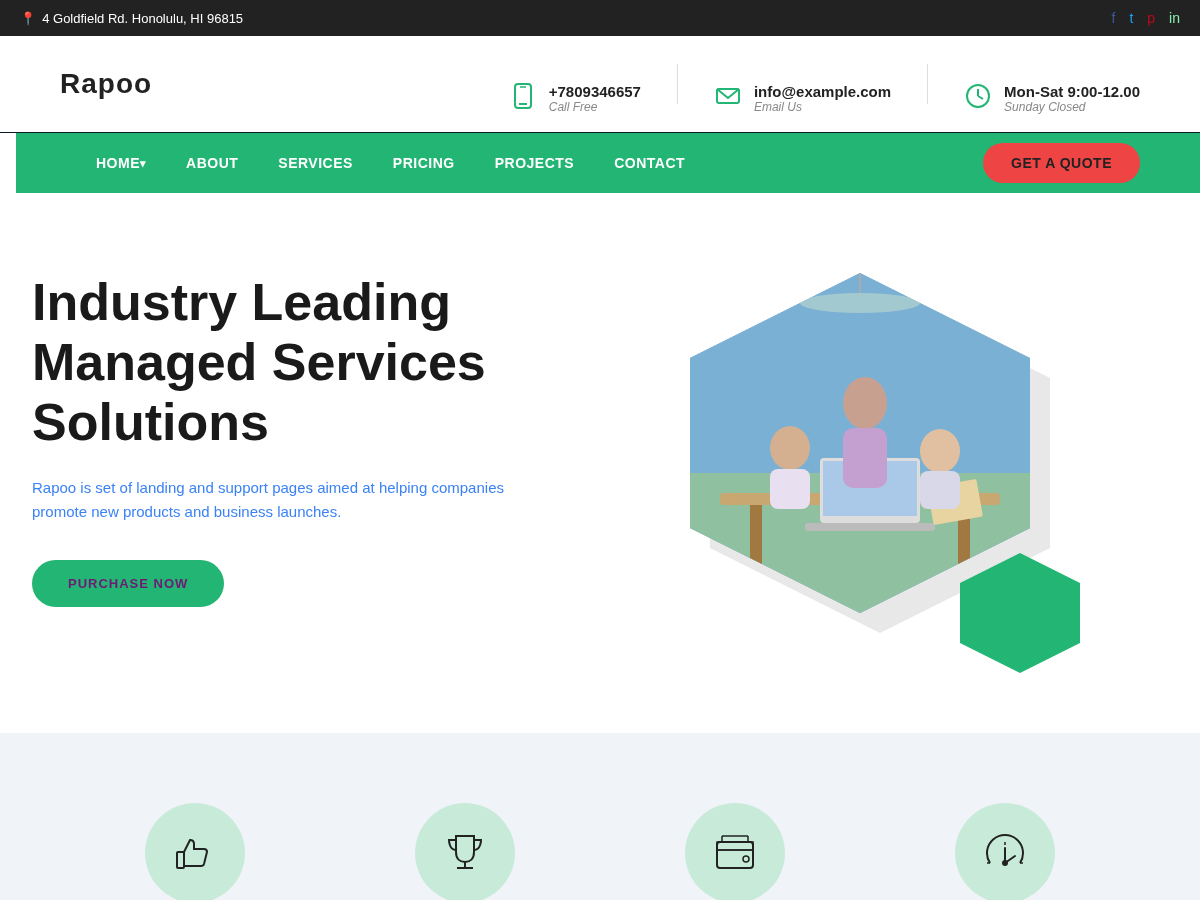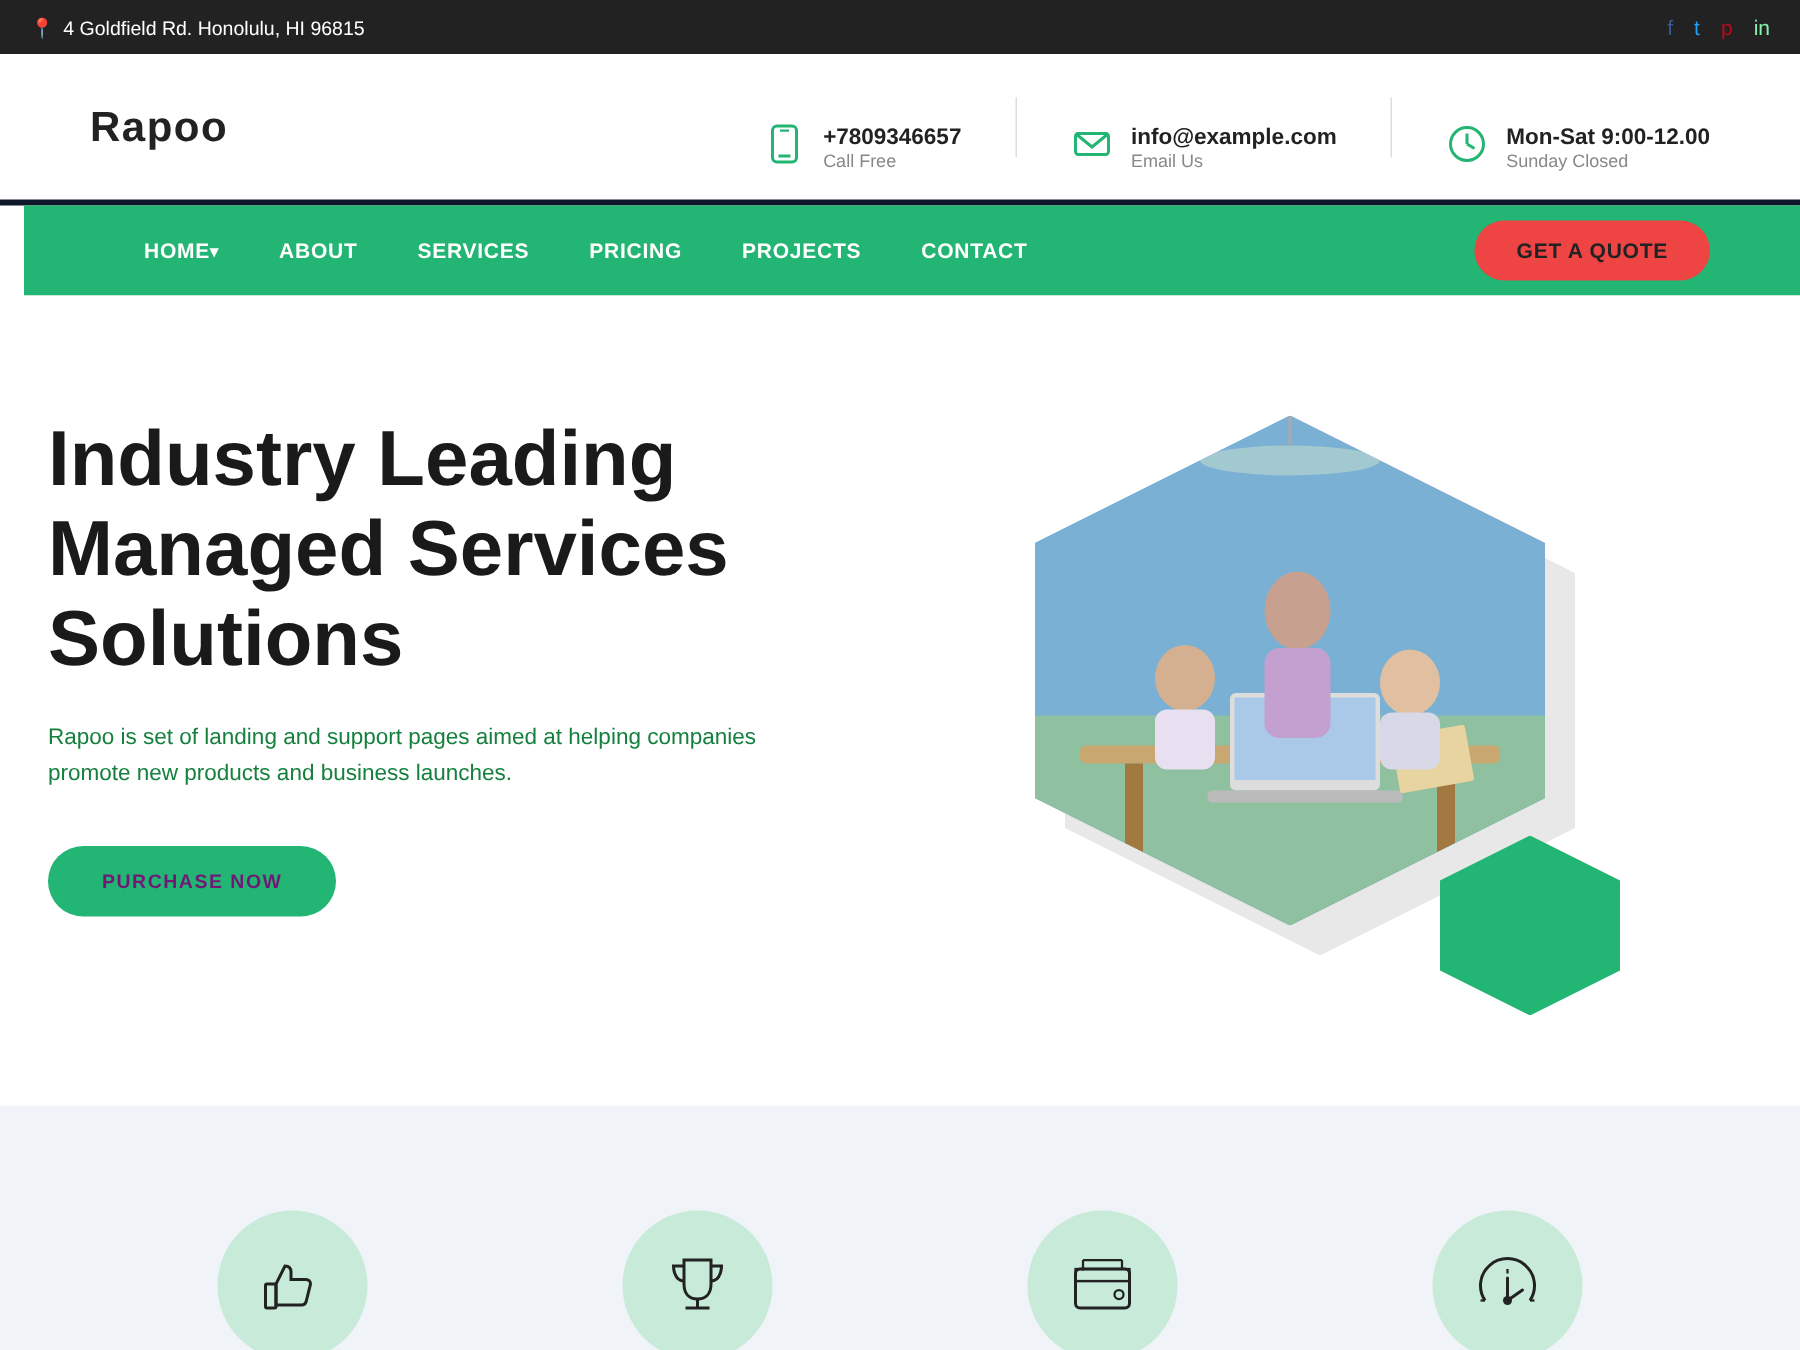--- a/index.html
+++ b/index.html
@@ -24,21 +24,21 @@
     .social-icon.pt { color: #bd081c; }
     .social-icon.li { color: #86efac; }
 
     
     .header {
       background: #fff;
       display: flex;
       align-items: center;
       justify-content: space-between;
       padding: 18px 60px;
-      border-bottom: 4px solid #0f172a;
+      border-bottom: 1px solid #0f172a;
     }
     .logo {
       font-size: 28px;
       font-weight: bold;
       color: #222;
       letter-spacing: 1px;
     }
     .header-contacts {
       display: flex;
       gap: 36px;
@@ -56,20 +56,21 @@
       line-height: 1;
     }
     .contact-info-top {
       font-size: 15px;
       font-weight: bold;
       color: #222;
     }
     .contact-info-bottom {
       font-size: 12px;
       color: #888;
+      font-style: italic;
     }
 
     
     .nav-bar {
       background: #22b573;
       display: flex;
       align-items: center;
       justify-content: space-between;
       padding: 0 60px;
       height: 60px;
@@ -125,21 +126,21 @@
     }
     .hero-title {
       font-size: 52px;
       font-weight: 800;
       color: #1a1a1a;
       line-height: 1.15;
       margin-bottom: 24px;
     }
     .hero-desc {
       font-size: 15px;
-      color: #15803d;
+      color: #3b82f6;
       line-height: 1.6;
       margin-bottom: 36px;
       max-width: 500px;
     }
     .purchase-btn {
       background: #22b573;
       color: #701a75;
       border: none;
       border-radius: 30px;
       padding: 16px 36px;

